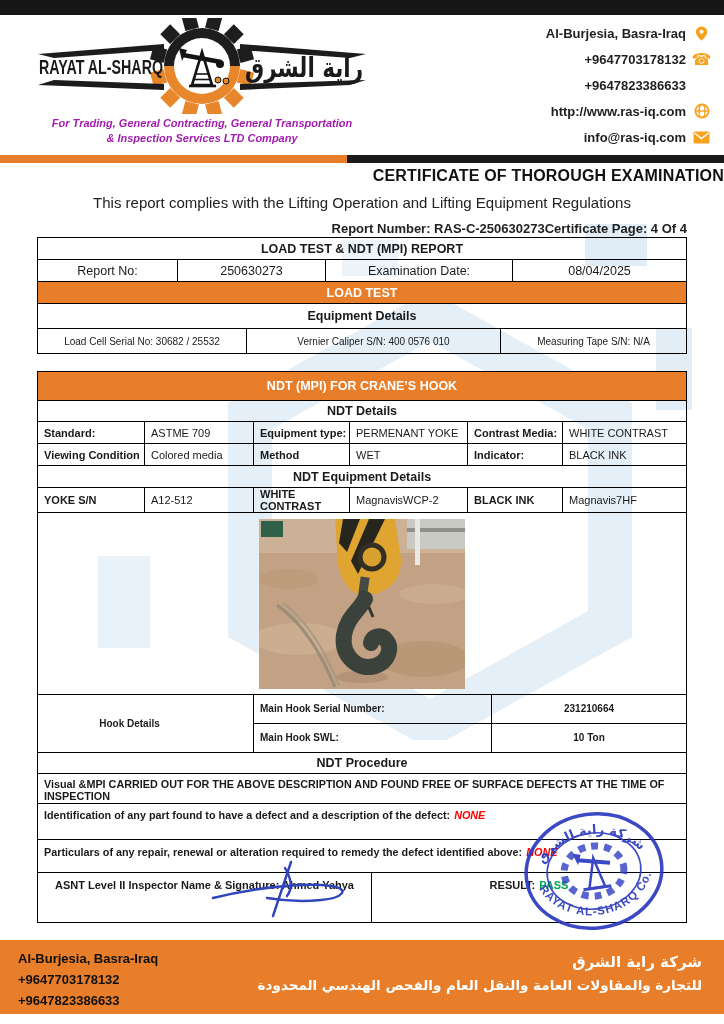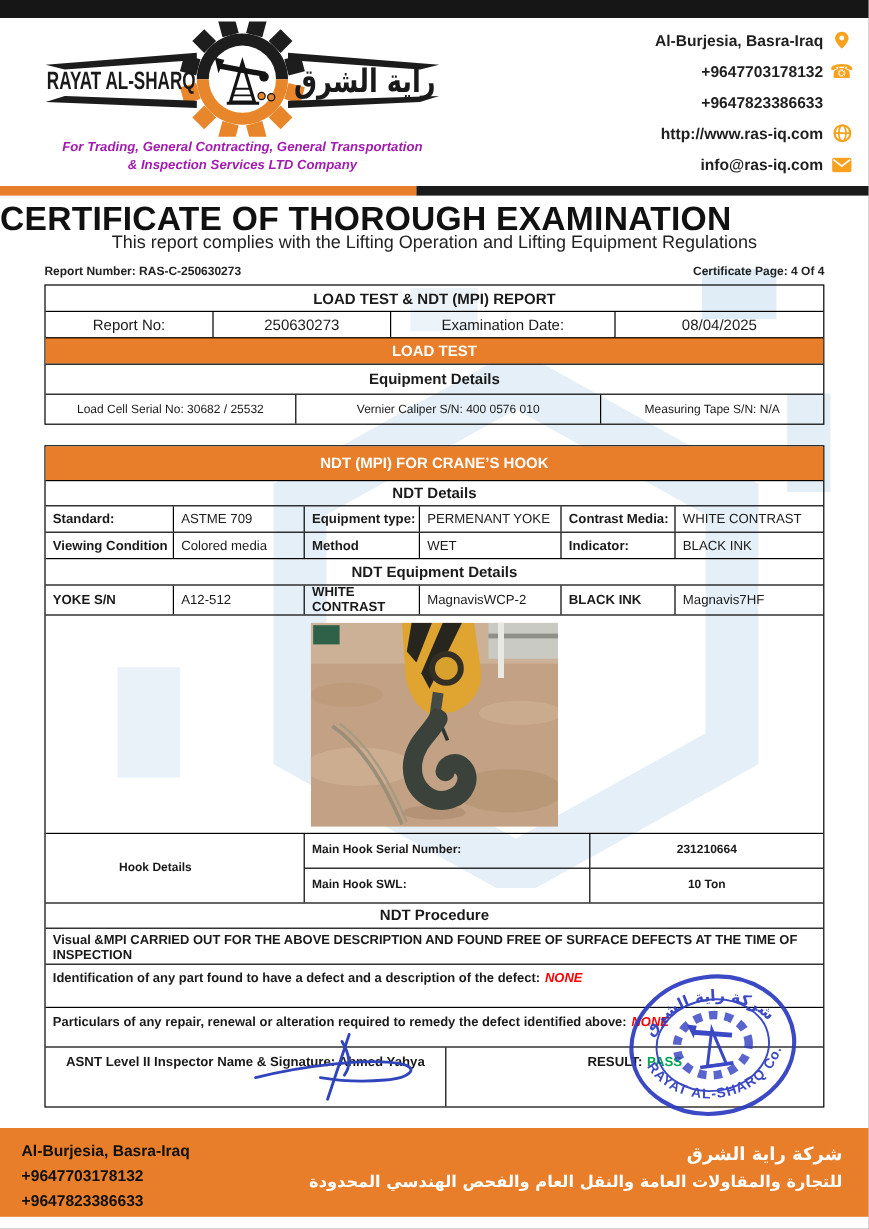--- a/index.html
+++ b/index.html
@@ -14,26 +14,26 @@
   .contacts{position:absolute;right:14px;top:20px;width:220px;}
   .contact-row{display:flex;justify-content:flex-end;align-items:center;height:26px;gap:7px;
                font-size:13px;font-weight:600;color:#1f1f1f;}
   .cicon{width:17px;height:17px;display:flex;align-items:center;justify-content:center;flex:0 0 17px;}
   .phone-glyph{color:#F7A11C;font-size:16px;font-family:"DejaVu Sans",sans-serif;line-height:17px;}
   
   .divider{position:absolute;left:0;top:155px;width:724px;height:8px;display:flex;}
   .div-orange{width:347px;height:8px;background:#E87E2A;}
   .div-black{width:377px;height:8px;background:#1A1A1A;}
   
-  .doc-title{position:absolute;left:0;top:167px;width:724px;text-align:left;
-             font-size:28px;font-weight:bold;letter-spacing:.2px;color:#111;}
+  .doc-title{position:absolute;left:0;top:167px;width:724px;text-align:right;
+             font-size:16px;font-weight:bold;letter-spacing:.2px;color:#111;}
   .doc-subtitle{position:absolute;left:0;top:194px;width:724px;text-align:center;
                 font-size:15px;color:#222;}
-  .meta{position:absolute;left:37px;top:221px;width:650px;display:flex;justify-content:space-between;
-        font-size:10px;font-weight:bold;color:#222;}
+  .meta{position:absolute;left:37px;top:221px;width:650px;display:flex;justify-content:flex-end;
+        font-size:13px;font-weight:bold;color:#222;}
   
   .watermark{position:absolute;left:90px;top:220px;z-index:0;}
   
   .tbl{position:absolute;left:37px;width:650px;border:1.5px solid #000;box-sizing:border-box;
        z-index:1;background:transparent;}
   .t1{top:237px;}
   .t2{top:371px;}
   .trow{display:flex;border-top:1px solid #000;box-sizing:border-box;}
   .trow:first-child{border-top:none;}
   .tcell{box-sizing:border-box;border-left:1px solid #000;display:flex;align-items:center;

